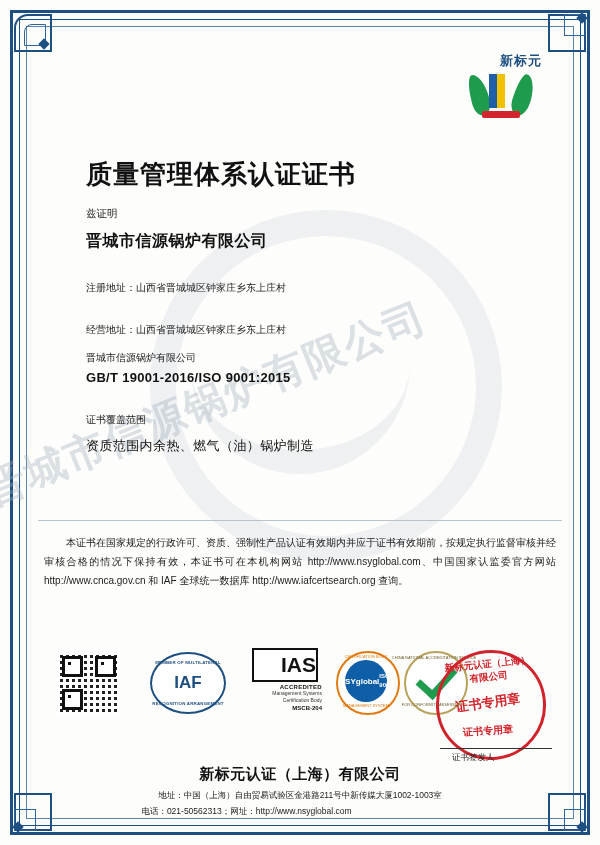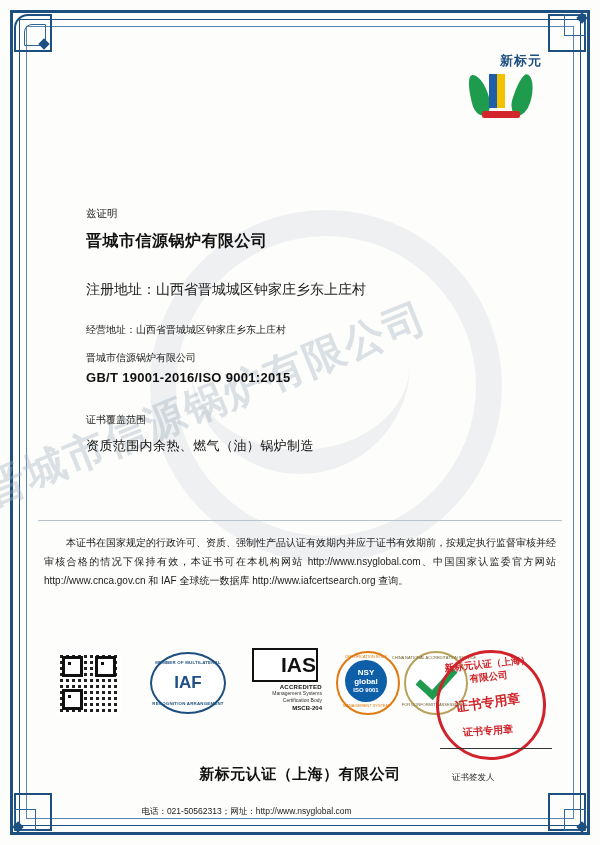--- a/index.html
+++ b/index.html
@@ -122,21 +122,21 @@
   }
   .company{
     position:absolute;left:86px;top:231px;
     font-size:16px;font-weight:700;color:#111;
     letter-spacing:0.5px;
   }
   .usci{
     position:absolute;left:86px;top:256px;
     font-size:10px;color:#1b1b1b;
   }
-  .addr1{position:absolute;left:86px;top:281px;font-size:14px;color:#1b1b1b;}
+  .addr1{position:absolute;left:86px;top:281px;font-size:10px;color:#1b1b1b;}
   .addr2{position:absolute;left:86px;top:301px;font-size:10px;color:#1b1b1b;margin-top:22px;}
 
   .std-lead{position:absolute;left:86px;top:351px;font-size:10px;color:#1b1b1b;}
   .standard{
     position:absolute;left:86px;top:370px;
     font-size:13px;font-weight:700;color:#111;letter-spacing:0.3px;
   }
   .scope-lead{position:absolute;left:86px;top:413px;font-size:10px;color:#1b1b1b;}
   .scope{
     position:absolute;left:86px;top:437px;
@@ -208,21 +208,21 @@
   .nsy{
     position:absolute;left:336px;top:3px;width:60px;height:60px;
   }
   .nsy .outer{
     position:absolute;left:0;top:0;width:60px;height:60px;border-radius:50%;
     border:2px solid #e07a10;background:#fff;
   }
   .nsy .inner{
     position:absolute;left:9px;top:9px;width:42px;height:42px;border-radius:50%;
     background:#0e5fa8;color:#fff;
-    display:flex;flex-direction:column;align-items:center;justify-content:center;
+    display:flex;align-items:center;justify-content:center;
     font-size:8px;font-weight:700;line-height:9px;
   }
   .nsy .inner .iso{font-size:6px;font-weight:700;}
   .nsy .ringtxt{position:absolute;left:0;top:0;width:60px;height:60px;font-size:4px;color:#e07a10;}
   .nsy .ringtxt span{position:absolute;white-space:nowrap;}
   .nsy .ringtxt .t{top:3px;left:50%;transform:translateX(-50%);}
   .nsy .ringtxt .b{bottom:3px;left:50%;transform:translateX(-50%);}
 
   .cnas{
     position:absolute;left:404px;top:3px;width:60px;height:60px;
@@ -262,21 +262,21 @@
   }
   .seal .arc-bot{
     position:absolute;left:12px;top:76px;width:88px;text-align:center;
     color:#d0232b;font-size:10px;font-weight:700;
     transform:rotate(-4deg);
   }
   .sign-line{
     position:absolute;left:440px;top:748px;width:112px;height:1px;background:#333;
   }
   .sign-label{
-    position:absolute;left:452px;top:752px;font-size:8.5px;color:#222;margin-top:20px;
+    position:absolute;left:452px;top:752px;font-size:8.5px;color:#222;
   }
 
   .issuer{
     position:absolute;left:0;top:765px;width:600px;text-align:center;
     font-size:15px;font-weight:700;color:#111;letter-spacing:0.5px;
   }
   .addr-line{
     position:absolute;left:0;top:790px;width:600px;text-align:center;
     font-size:8.5px;color:#222;
   }
@@ -328,20 +328,21 @@
       <div class="brand">新标元</div>
       <div class="mark">
         <div class="leafL"></div>
         <div class="leafR"></div>
         <div class="barBlue"></div>
         <div class="barYel"></div>
         <div class="barRed"></div>
       </div>
     </div>
 
+    <div class="title">质量管理体系认证证书</div>
 
     <div class="hereby">兹证明</div>
     <div class="company">晋城市信源锅炉有限公司</div>
     <div class="addr1">注册地址：山西省晋城城区钟家庄乡东上庄村</div>
     <div class="addr2">经营地址：山西省晋城城区钟家庄乡东上庄村</div>
 
     <div class="std-lead">晋城市信源锅炉有限公司</div>
     <div class="standard">GB/T 19001-2016/ISO 9001:2015</div>
 
     <div class="scope-lead">证书覆盖范围</div>
@@ -407,16 +408,17 @@
     <div class="seal">
       <div class="ring"></div>
       <div class="arc-top">新标元认证（上海）有限公司</div>
       <div class="mid">证书专用章</div>
       <div class="arc-bot">证书专用章</div>
     </div>
     <div class="sign-line"></div>
     <div class="sign-label">证书签发人</div>
 
     <div class="issuer">新标元认证（上海）有限公司</div>
+    <div class="addr-line">地址：中国（上海）自由贸易试验区金港路211号中新传媒大厦1002-1003室</div>
     <div class="tel-line">电话：021-50562313；网址：http://www.nsyglobal.com</div>
 
   </div>
 </div>
 
 </body></html>

